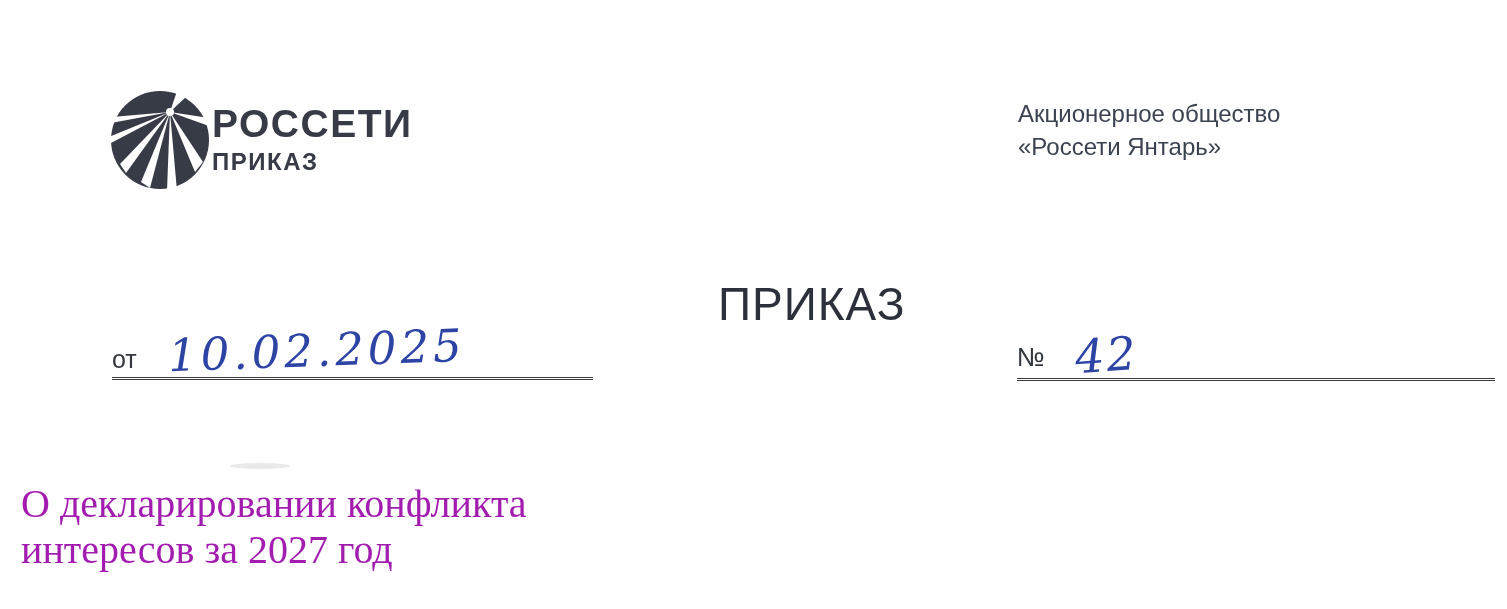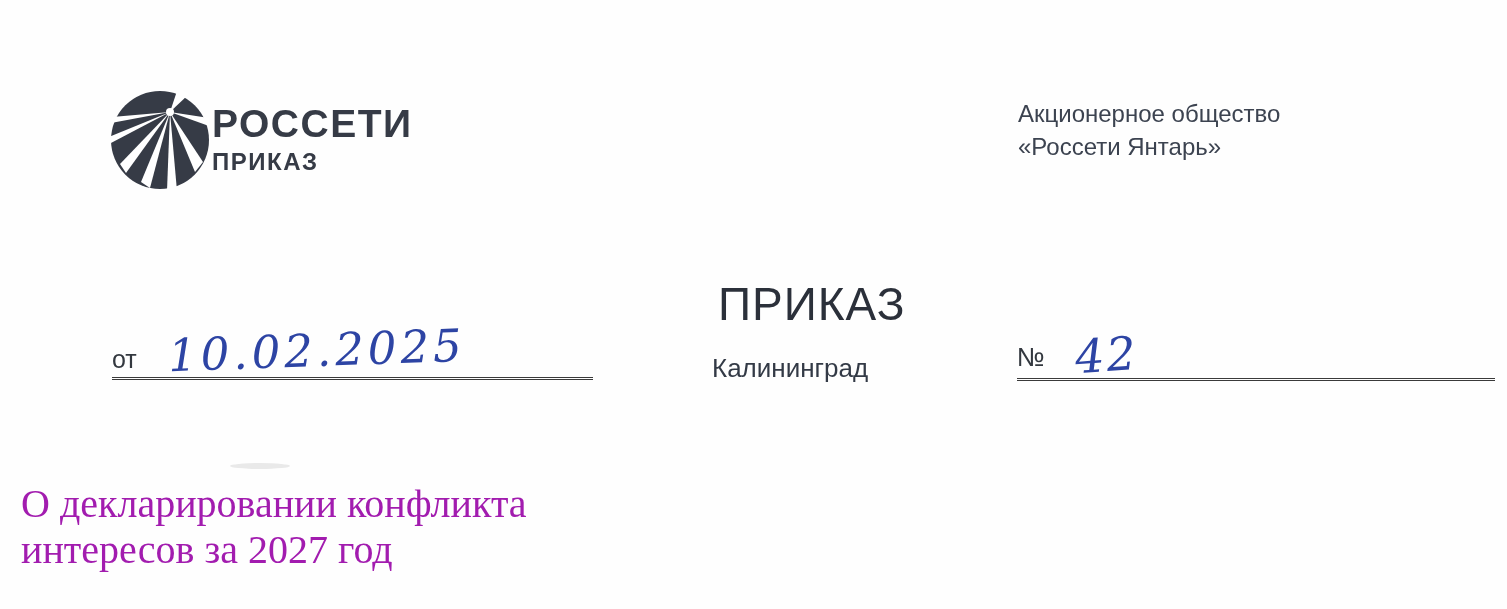--- a/index.html
+++ b/index.html
@@ -164,21 +164,20 @@
     </div>
   </div>
 
   <div class="company">
     <div>Акционерное общество</div>
     <div>«Россети Янтарь»</div>
   </div>
 
   <div class="doc-title">ПРИКАЗ</div>
 
-  <div class="city">Калининград</div>
 
   <div class="date-label">от</div>
   <div class="date-value hand">10.02.2025</div>
   <div class="date-line"></div>
 
   <div class="num-label">№</div>
   <div class="num-value hand">42</div>
   <div class="num-line"></div>
 
   <div class="smudge"></div>

